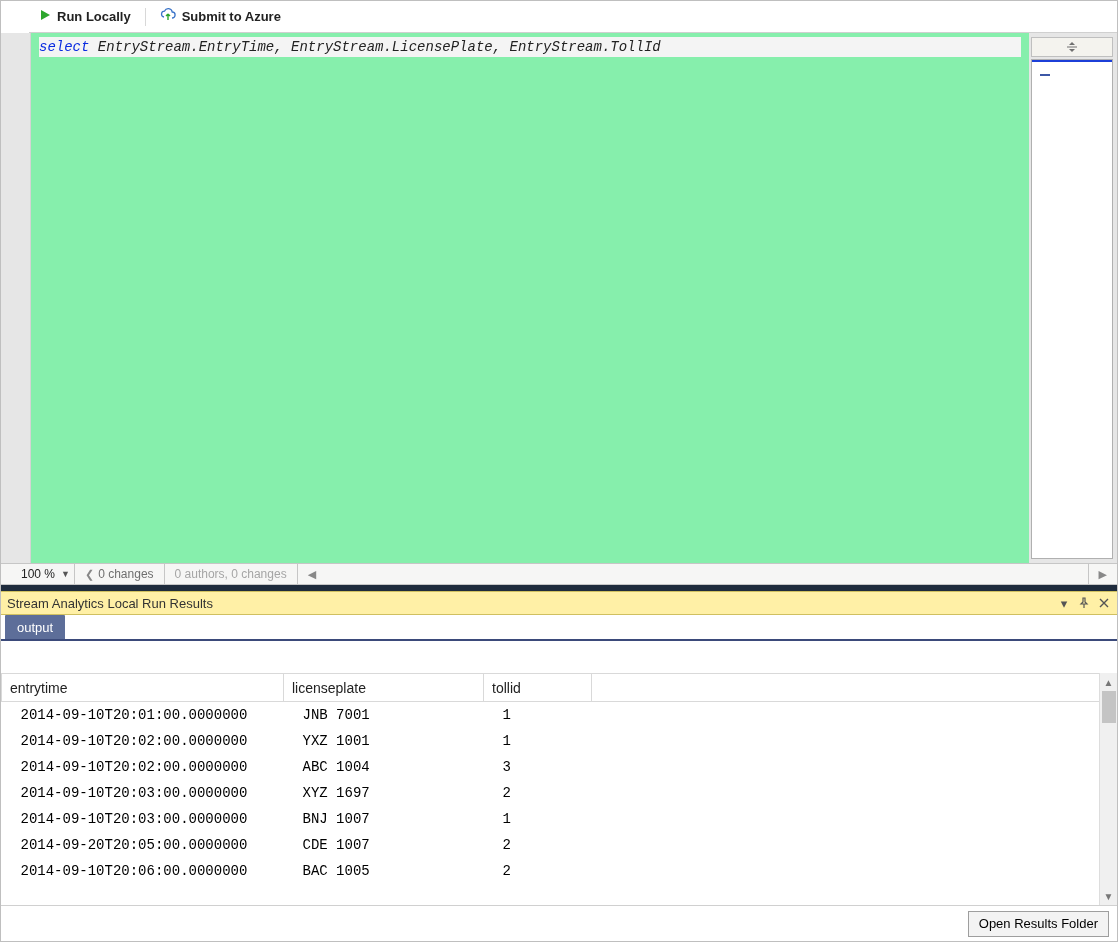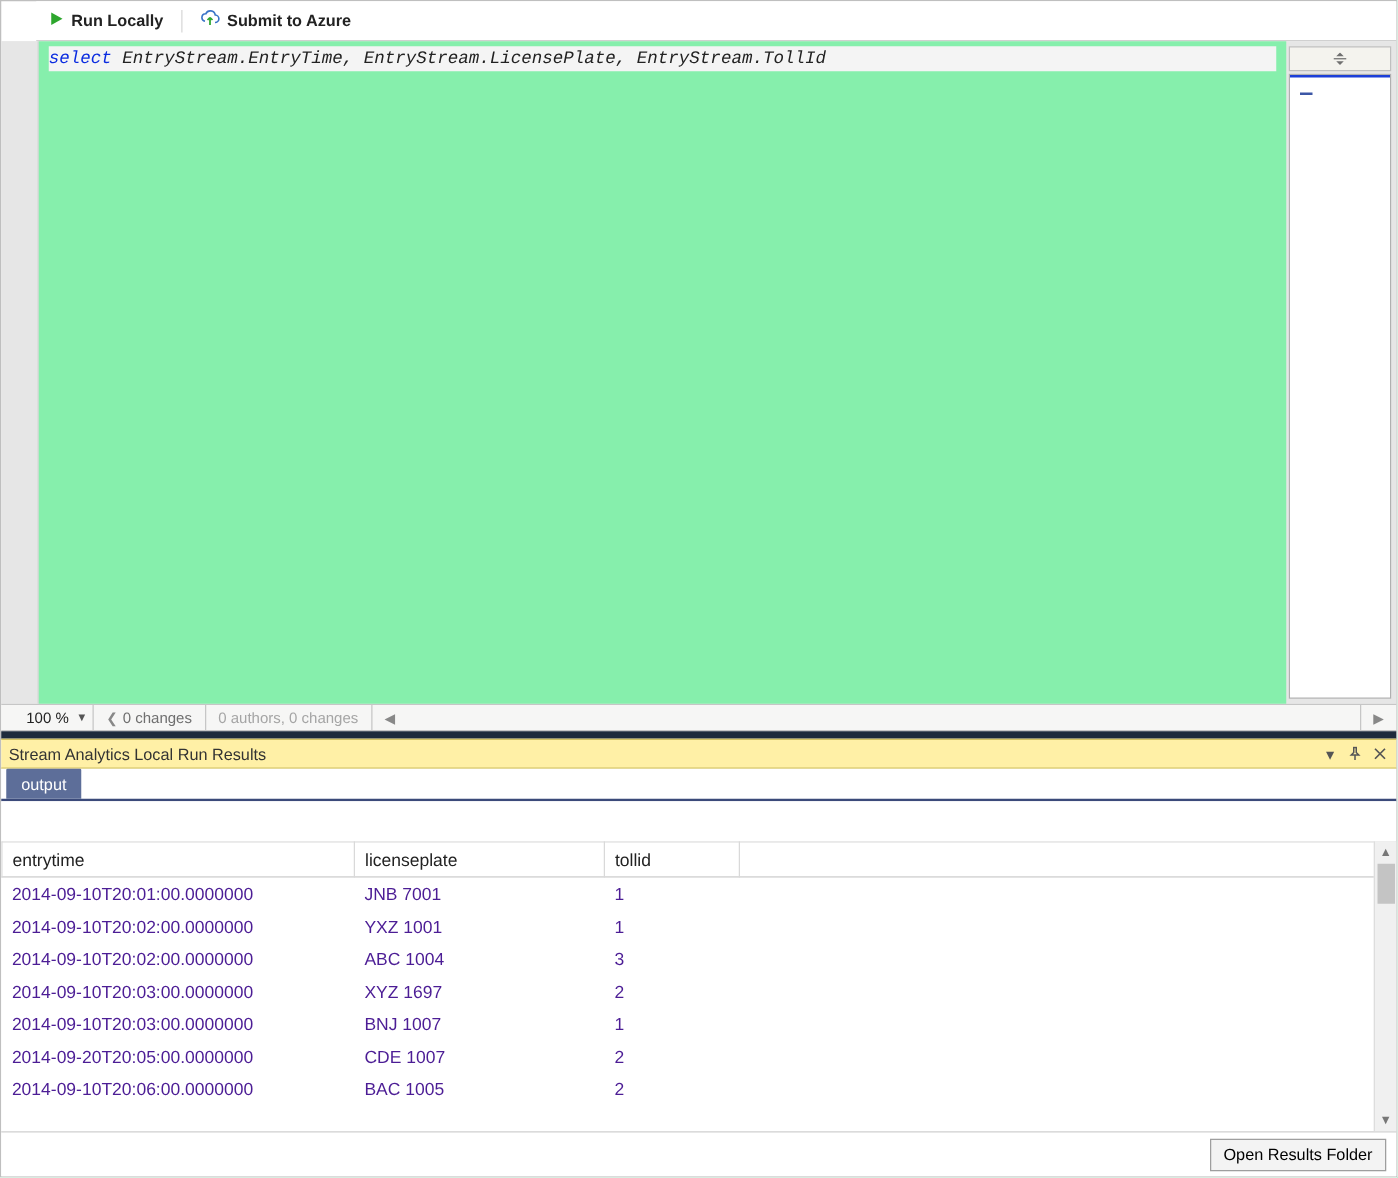--- a/index.html
+++ b/index.html
@@ -191,23 +191,24 @@
     font-weight:400;
     font-size:14px;
     height:28px;
     padding: 0 8px;
     border: 1px solid #d9d9d9;
     background:#fff;
   }
   table.res td {
     font-size:14px;
     height:26px;
-    padding: 0 8px;
+    padding: 0 19px;
     border: none;
-    color:#4c1d95;
+    color:#000000;
+    font-family:Liberation Mono, monospace;
   }
   .col-entry { width: 282px; }
   .col-plate { width: 200px; }
   .col-toll  { width: 108px; }
   .col-rest  { }
   
   .vscroll {
     position:absolute; top:0; right:0; bottom:0; width:18px;
     background:#f0f0f0;
     border-left:1px solid #ddd;

